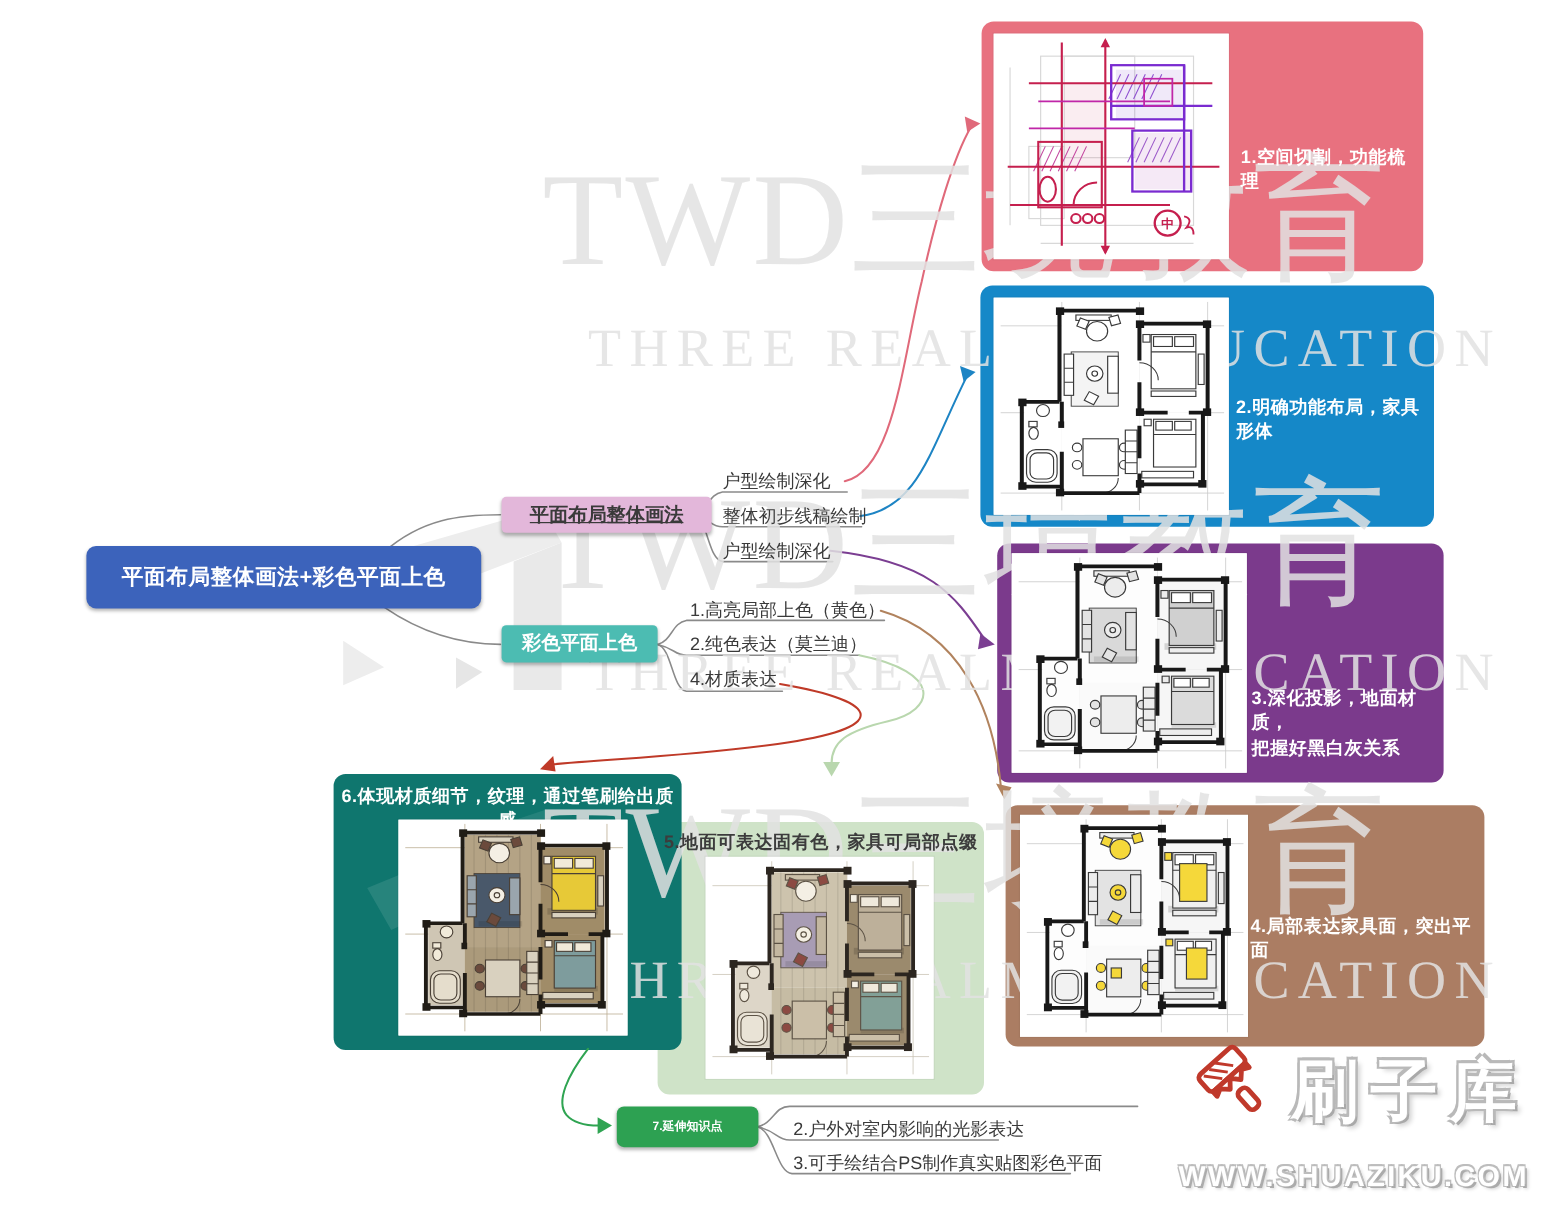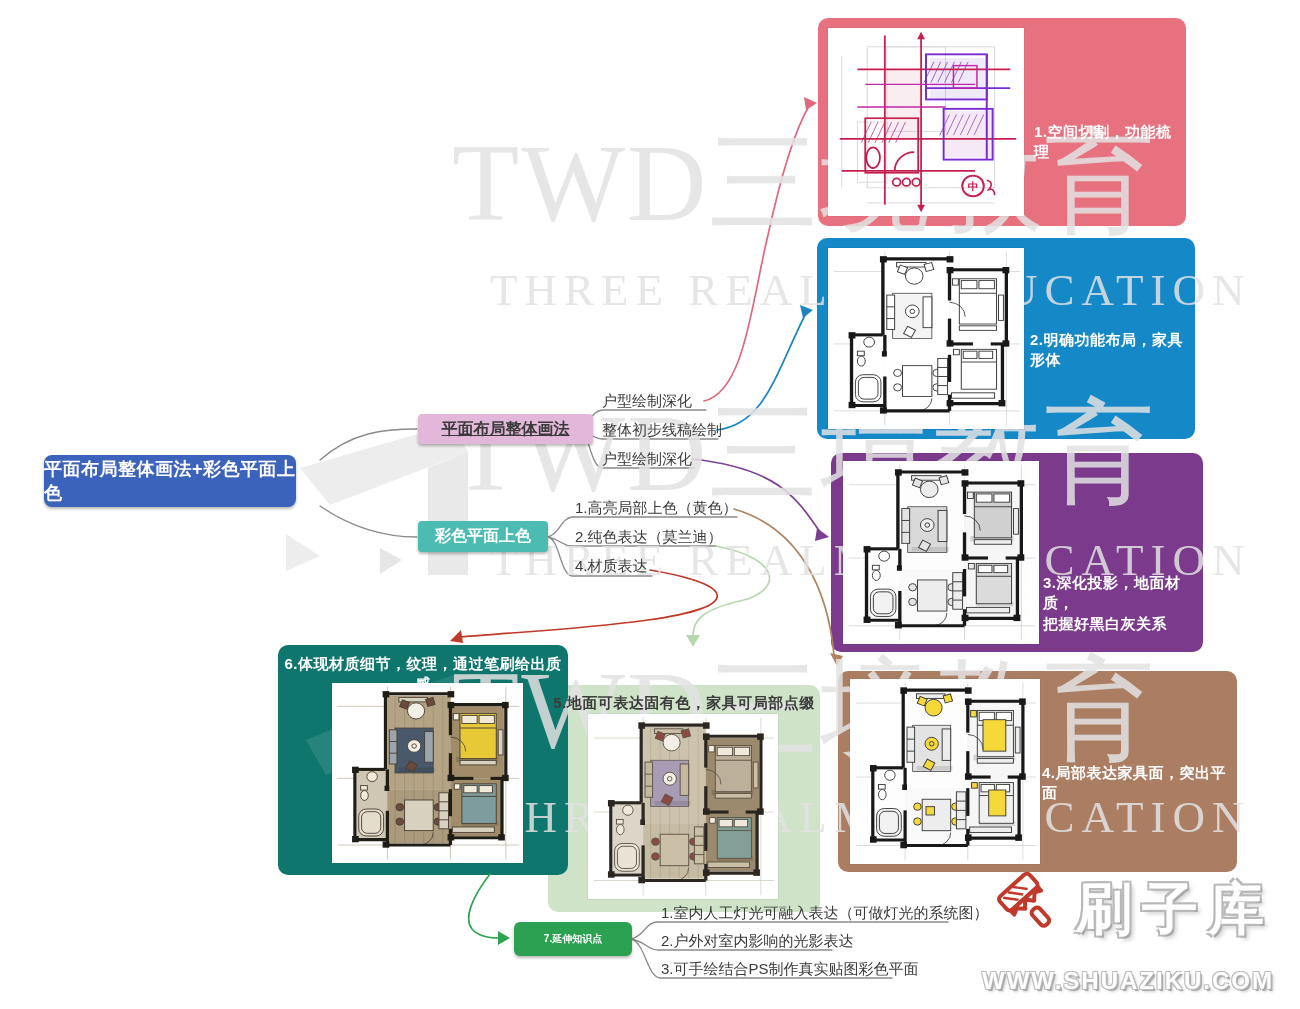--- a/index.html
+++ b/index.html
@@ -30,21 +30,21 @@
   .p5{left:548px;top:648px;width:272px;height:227px;margin-top:37px;}
   .p5 .plan-box{left:40px;top:29px;width:190px;height:185px;}
   .p5 .caption{left:0;top:8px;width:100%;text-align:center;}
   .p6{left:238px;top:645px;width:290px;height:230px;}
   .p6 .plan-box{left:54px;top:38px;width:191px;height:180px;}
   .p6 .caption{left:0;top:9px;width:100%;text-align:center;}
   .panel .inner-shape{position:absolute;z-index:11;}
   
   .node{position:absolute;display:flex;align-items:center;justify-content:center;z-index:14;
         box-shadow:0 2px 3px rgba(0,0,0,.28);}
-  .node-root{left:44px;top:455px;width:252px;height:52px;border-radius:8px;
+  .node-root{left:72px;top:455px;width:329px;height:52px;border-radius:8px;
              color:#fff;font-size:18px;font-weight:600;letter-spacing:.5px;}
   .node-layout{left:418px;top:414px;width:175px;height:30px;border-radius:4px;
                color:#3a3a3a;font-size:16px;font-weight:600;text-decoration:underline;}
   .node-color{left:418px;top:521px;width:130px;height:31px;border-radius:4px;
               color:#fff;font-size:16px;font-weight:600;}
   .node-ext{left:514px;top:922px;width:118px;height:34px;border-radius:6px;
             color:#fff;font-size:10px;font-weight:600;}
   
   .lbl{position:absolute;z-index:14;font-size:15px;color:#3a3a3a;white-space:nowrap;}
   
@@ -719,21 +719,20 @@
   <div class="node node-ext" style="background: rgb(45, 161, 82);">
       <span>7.延伸知识点</span>
     </div>
 
   <div class="lbl" style="left:602px;top:392px">户型绘制深化</div>
   <div class="lbl" style="left:602px;top:421px">整体初步线稿绘制</div>
   <div class="lbl" style="left:602px;top:450px">户型绘制深化</div>
   <div class="lbl" style="left:575px;top:499px">1.高亮局部上色（黄色）</div>
   <div class="lbl" style="left:575px;top:528px">2.纯色表达（莫兰迪）</div>
   <div class="lbl" style="left:575px;top:557px">4.材质表达</div>
-  <div class="lbl" style="left:661px;top:904px">1.室内人工灯光可融入表达（可做灯光的系统图）</div>
   <div class="lbl" style="left:661px;top:932px">2.户外对室内影响的光影表达</div>
   <div class="lbl" style="left:661px;top:960px">3.可手绘结合PS制作真实贴图彩色平面</div>
 
   <div class="wm wm-big" style="left:452px;top:128px">TWD三境教育</div>
   <div class="wm wm-small" style="left:490px;top:268px">THREE REALMS EDUCATION</div>
   <div class="wm wm-big" style="left:452px;top:398px">TWD三境教育</div>
   <div class="wm wm-small" style="left:490px;top:538px">THREE REALMS EDUCATION</div>
   <div class="wm wm-big" style="left:452px;top:655px">TWD三境教育</div>
   <div class="wm wm-small" style="left:490px;top:795px">THREE REALMS EDUCATION</div>
 

